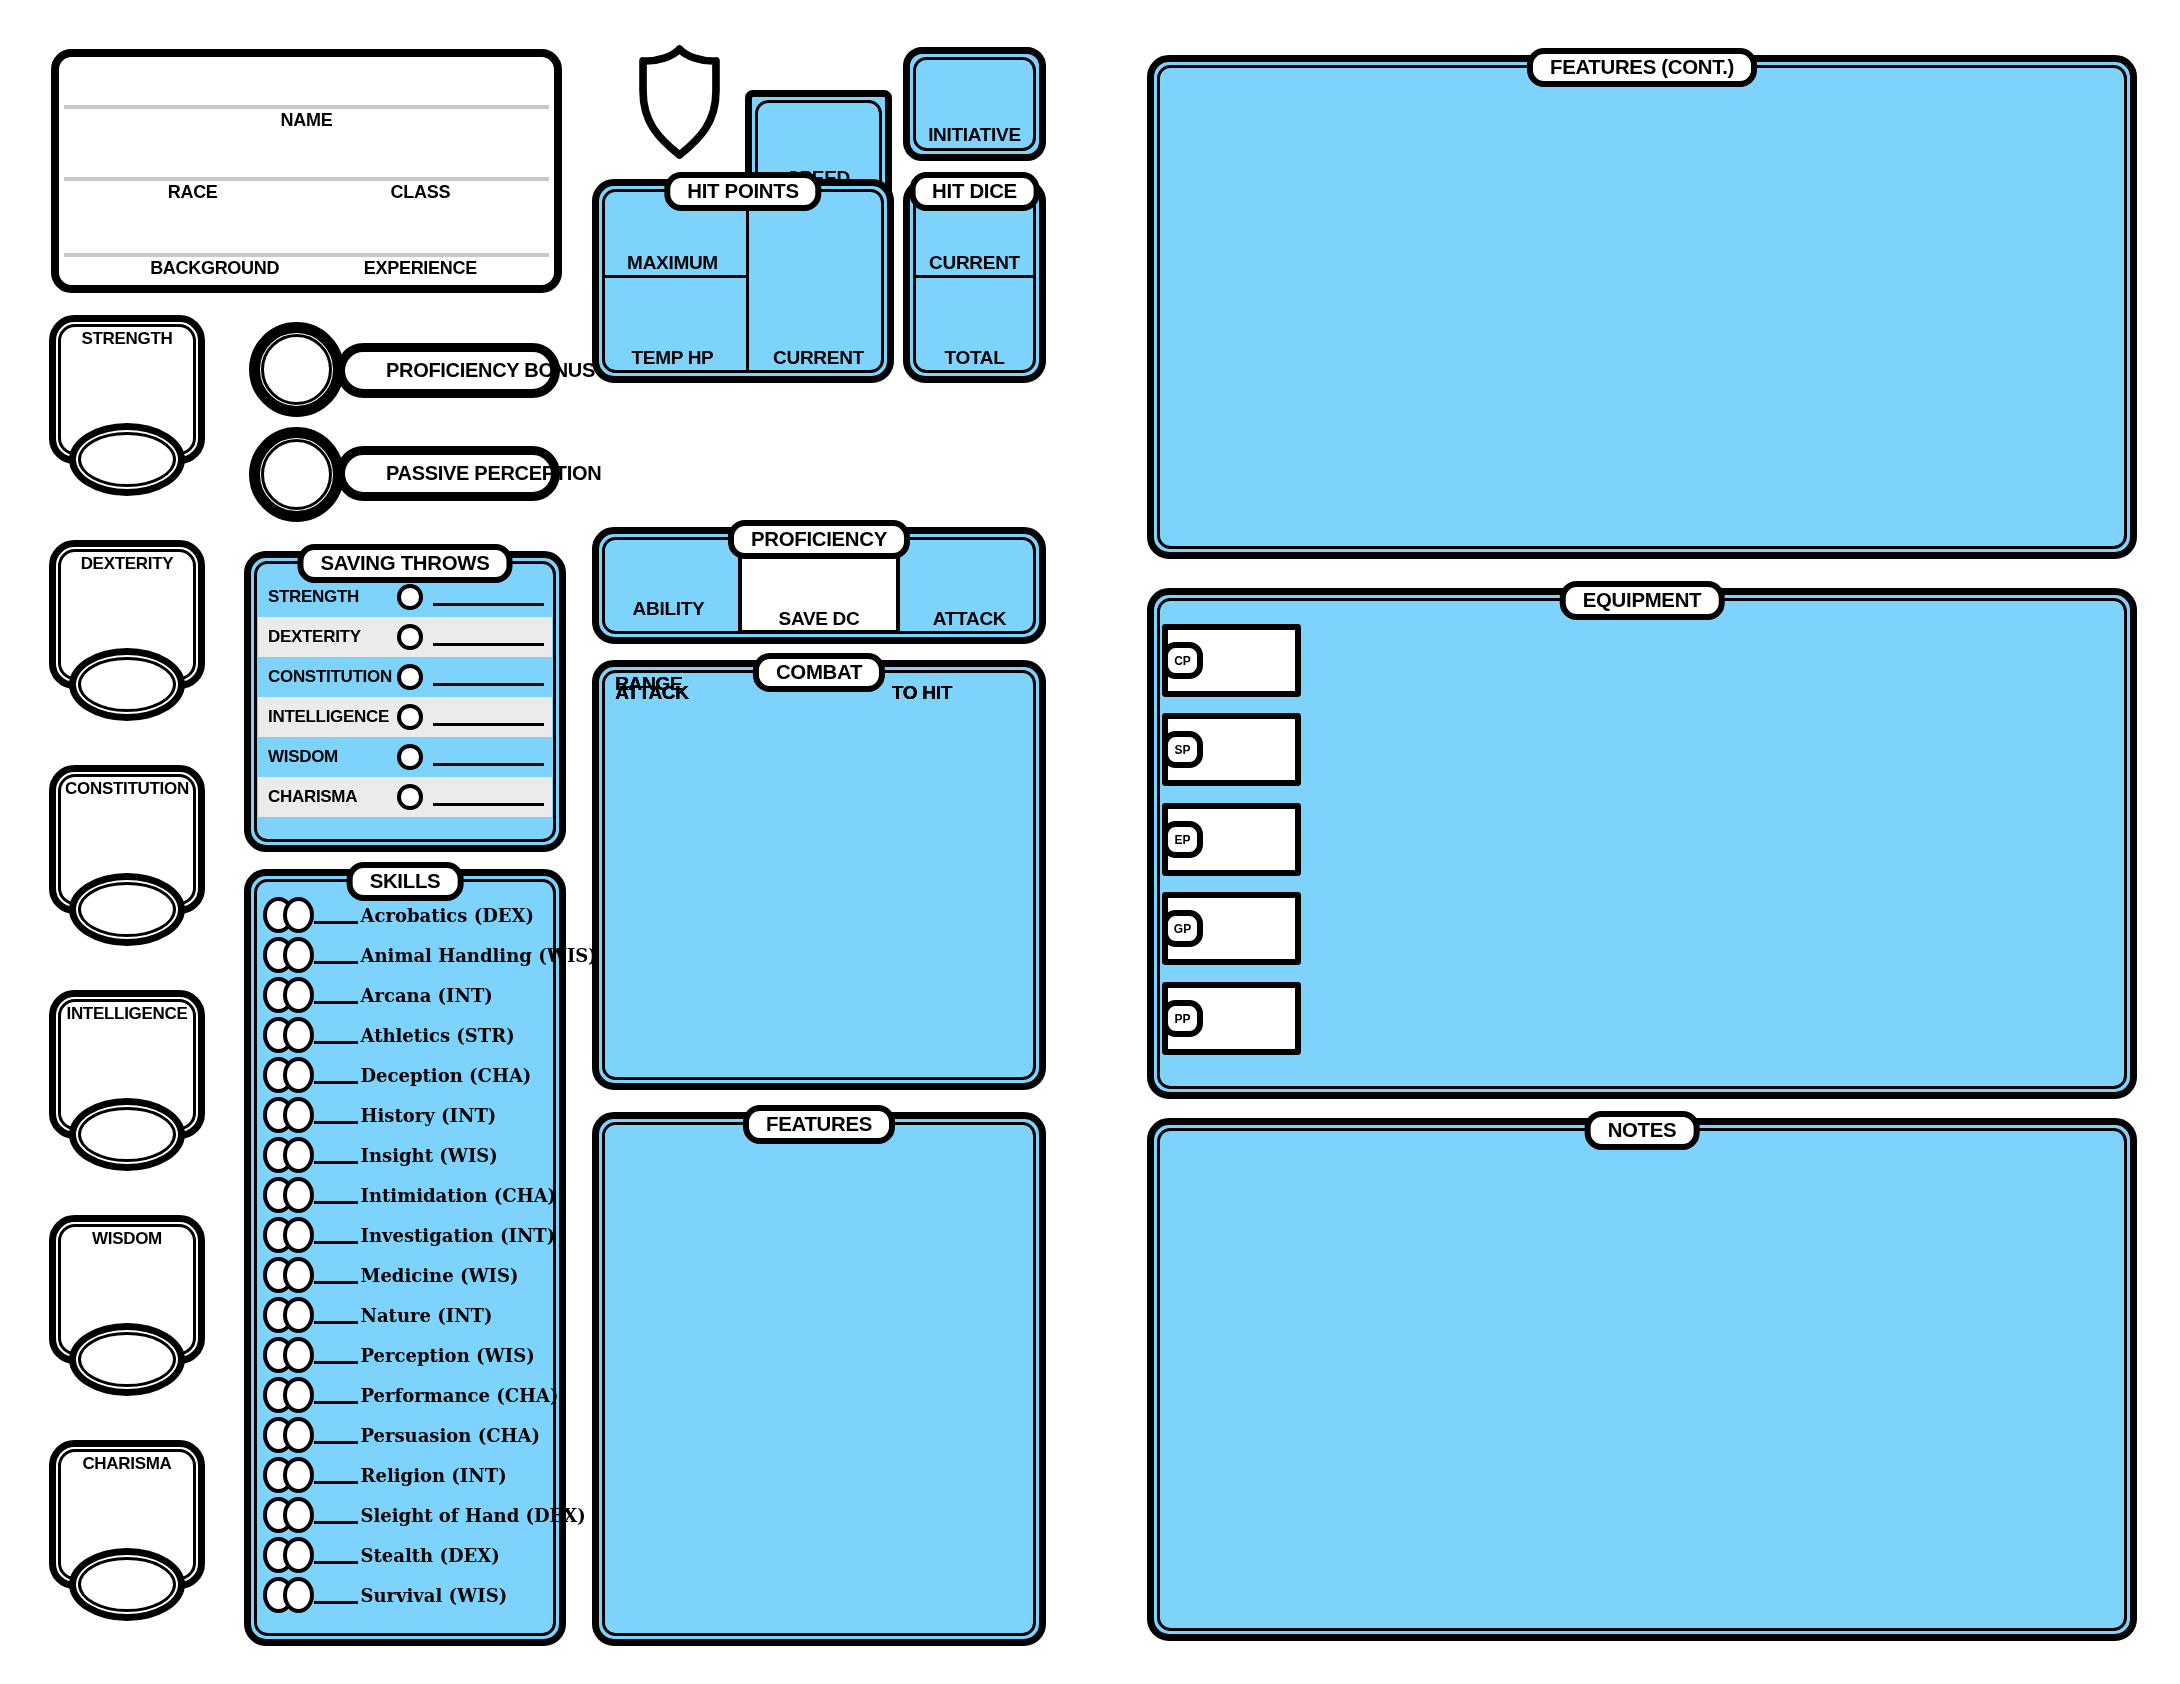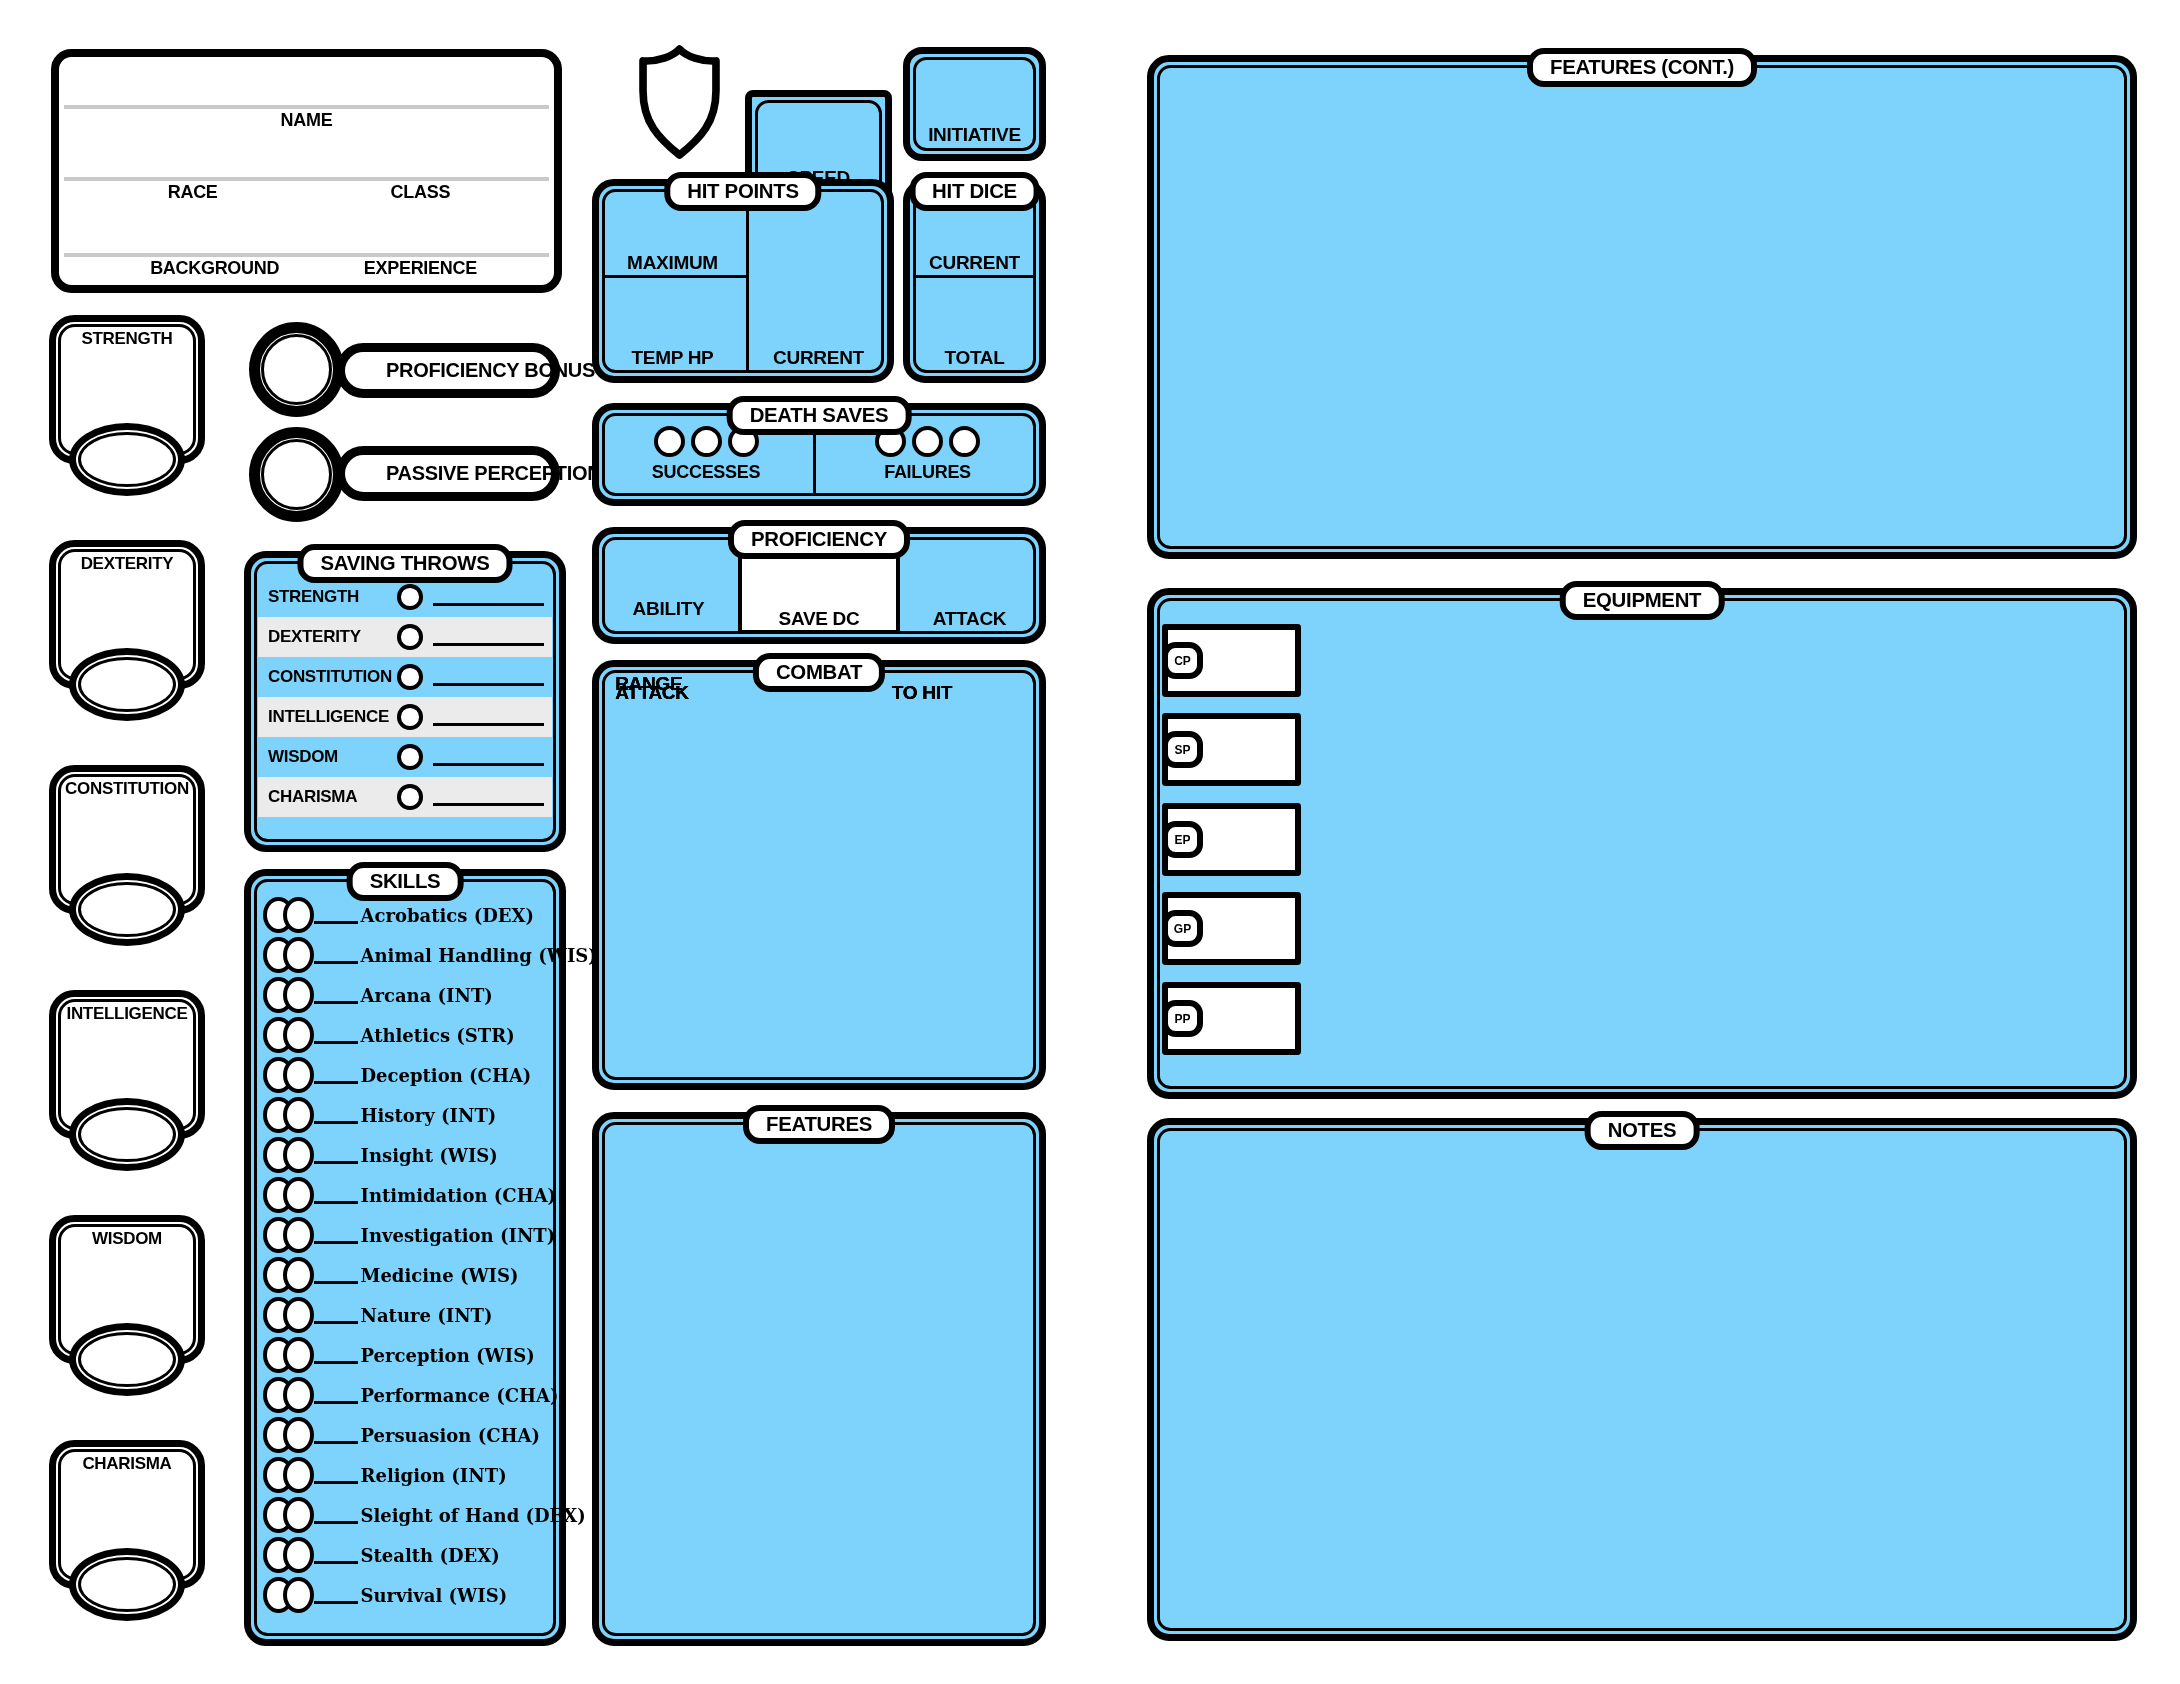--- a/index.html
+++ b/index.html
@@ -389,42 +389,20 @@
     <div class="tab">
       <span>HIT DICE</span>
     </div>
     <div class="fill" style="left:5.1px;top:5.1px;right:5.1px;height:82px;"></div>
     <div class="cell-label" style="left:0; right:0; top:66px;">CURRENT</div>
     <div class="blk" style="left:5.1px; right:5.1px; top:89px; height:3.4px;"></div>
     <div class="fill" style="left:5.1px;top:92px;right:5.1px;bottom:29px;"></div>
     <div class="cell-label" style="left:0; right:0; bottom:6.8px;">TOTAL</div>
   </div>
 
-  <div class="dbl" style="left:592px; top:403px; width:454px; height:103px;">
-    <div class="tab">
-      <span>DEATH SAVES</span>
-    </div>
-    <div class="blk" style="left:214px; top:4.3px; bottom:4.3px; width:3.4px;"></div>
-    <div class="ds-half" style="left:0; width:214px;">
-      <div class="ds-dots">
-        <span class="ds-dot"></span>
-        <span class="ds-dot"></span>
-        <span class="ds-dot"></span>
-      </div>
-      <div class="ds-label">SUCCESSES</div>
-    </div>
-    <div class="ds-half" style="left:217px; right:0;">
-      <div class="ds-dots">
-        <span class="ds-dot"></span>
-        <span class="ds-dot"></span>
-        <span class="ds-dot"></span>
-      </div>
-      <div class="ds-label">FAILURES</div>
-    </div>
-  </div>
 
   <div class="dbl" style="left:592px; top:527px; width:454px; height:117px;">
     <div class="tab">
       <span>PROFICIENCY</span>
     </div>
     <div class="sc-mid"></div>
     <div class="fill" style="left:5.1px;top:5.1px;width:134px;bottom:29px;"></div>
     <div class="cell-label" style="left:0; width:139px; bottom:17px;">ABILITY</div>
     <div class="cell-label" style="left:139px; width:162px; bottom:6.8px;">SAVE DC</div>
     <div class="fill" style="left:304px;top:5.1px;right:5.1px;bottom:29px;"></div>

